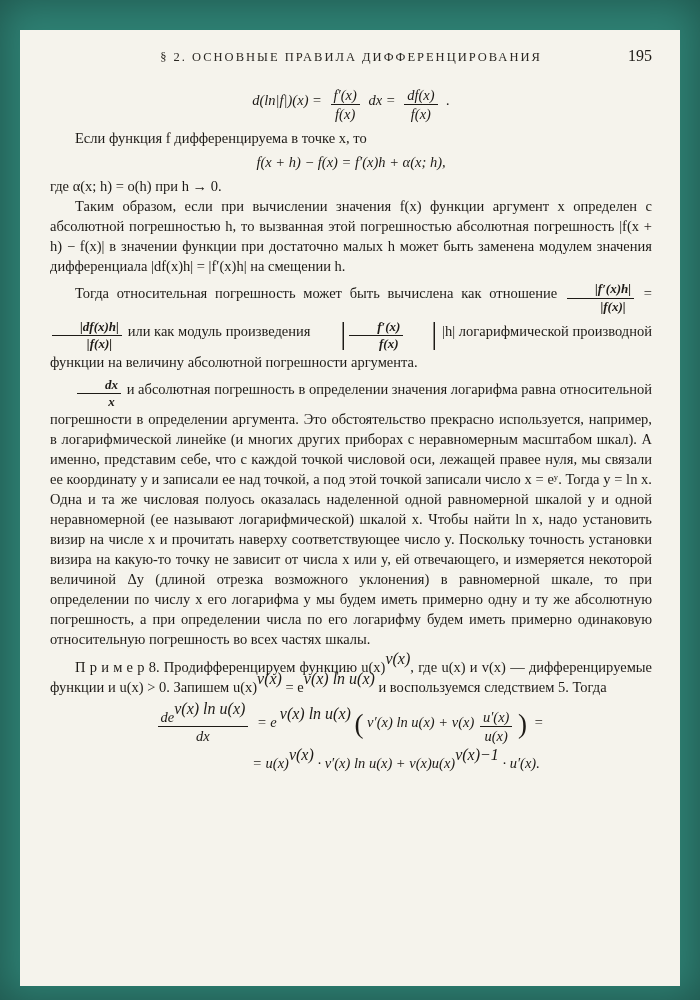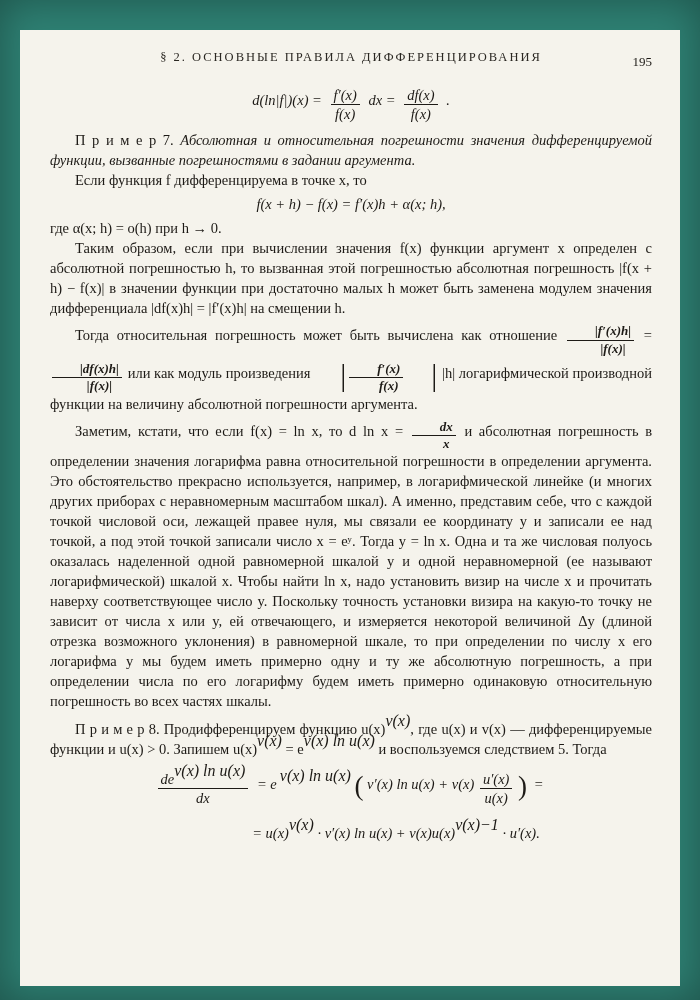--- a/index.html
+++ b/index.html
@@ -18,21 +18,21 @@
     padding:16px 28px 8px 30px;
     overflow:hidden;
     font-family:"Liberation Serif","DejaVu Serif",serif;
     color:#1d1a16;
     font-size:14.5px;
     line-height:20px;
   }
 
   .page-header { position:relative; text-align:center; margin-bottom:15px; height:20px; }
   .header-title { font-size:12.5px; letter-spacing:2px; color:#2a2722; }
-  .page-number { position:absolute; right:0; top:6px; font-size:13px; }
+  .page-number { position:absolute; right:0; top:0; font-size:16px; }
 
   .para { text-align:justify; }
   .indent { text-indent:25px; }
   .ex { margin-top:8px; }
   .ex-title { font-style:italic; }
 
   .formula { text-align:center; font-style:italic; margin:6px 0; }
   .formula .fpart { margin:0 3px; }
   .f-small-gap { margin:4px 0; }
 
@@ -41,21 +41,21 @@
   .frac .den { display:block; padding-top:1px; }
   .frac .num > span, .frac .den > span { border:0; }
 
   .ifrac { font-size:13px; line-height:1.1;font-weight:bold; }
 
   .sup { font-size:16px; font-style:italic; position:relative; top:-0.5em; line-height:0; }
 
   .tbar { display:inline-block; font-size:30px; font-weight:300; vertical-align:middle; line-height:0.9; transform:scaleY(1.05); margin:0 1px; font-style:normal; }
   .bigparen { font-size:27px; font-weight:300; vertical-align:middle; line-height:0.9; font-style:normal; }
 
-  .f3-line2 { margin-top:16px; padding-left:90px; }
+  .f3-line2 { margin-top:8px; padding-left:90px; }
   .mtext { font-style:italic;text-align:center; }
 </style>
 </head>
 <body>
 
 <div class="book-frame">
   <div class="page">
 
     <div class="page-header">
       <span class="header-title">§ 2.  ОСНОВНЫЕ ПРАВИЛА ДИФФЕРЕНЦИРОВАНИЯ</span>
@@ -64,24 +64,20 @@
 
 
     <div class="formula">
       <span class="fpart mtext">d(ln|f|)(x) =</span>
       <span class="frac"><span class="num">f′(x)</span><span class="den">f(x)</span></span>
       <span class="fpart mtext">dx =</span>
       <span class="frac"><span class="num">df(x)</span><span class="den">f(x)</span></span>
       <span class="fpart mtext">.</span>
     </div>
 
-    <p class="para indent ex">
-      <span>П р и м е р  7.</span>
-      <span class="ex-title">Абсолютная и относительная погрешности значения дифференцируемой функции, вызванные погрешностями в задании аргумента.</span>
-    </p>
 
     <p class="para indent">Если функция f дифференцируема в точке x, то</p>
 
     <div class="formula f-small-gap">
       <span class="mtext">f(x + h) − f(x) = f′(x)h + α(x; h),</span>
     </div>
 
     <p class="para">где α(x; h) = o(h) при h → 0.</p>
 
     <p class="para indent">Таким образом, если при вычислении значения f(x) функции аргумент x определен с абсолютной погрешностью h, то вызванная этой погрешностью абсолютная погрешность |f(x + h) − f(x)| в значении функции при достаточно малых h может быть заменена модулем значения дифференциала |df(x)h| = |f′(x)h| на смещении h.</p>
@@ -90,21 +86,20 @@
       <span>Тогда относительная погрешность может быть вычислена как отношение</span>
       <span class="frac ifrac mtext"><span class="num">|f′(x)h|</span><span class="den">|f(x)|</span></span>
       <span>=</span>
       <span class="frac ifrac mtext"><span class="num">|df(x)h|</span><span class="den">|f(x)|</span></span>
       <span>или как модуль произведения</span>
       <span class="tbar">|</span><span class="frac ifrac mtext"><span class="num">f′(x)</span><span class="den">f(x)</span></span><span class="tbar">|</span>
       <span>|h| логарифмической производной функции на величину абсолютной погрешности аргумента.</span>
     </p>
 
     <p class="para indent">
-      <span>Заметим, кстати, что если f(x) = ln x, то d ln x =</span>
       <span class="frac ifrac mtext"><span class="num">dx</span><span class="den">x</span></span>
       <span>и абсолютная погрешность в определении значения логарифма равна относительной погрешности в определении аргумента. Это обстоятельство прекрасно используется, например, в логарифмической линейке (и многих других приборах с неравномерным масштабом шкал). А именно, представим себе, что с каждой точкой числовой оси, лежащей правее нуля, мы связали ее координату y и записали ее над точкой, а под этой точкой записали число x = eʸ. Тогда y = ln x. Одна и та же числовая полуось оказалась наделенной одной равномерной шкалой y и одной неравномерной (ее называют логарифмической) шкалой x. Чтобы найти ln x, надо установить визир на числе x и прочитать наверху соответствующее число y. Поскольку точность установки визира на какую-то точку не зависит от числа x или y, ей отвечающего, и измеряется некоторой величиной Δy (длиной отрезка возможного уклонения) в равномерной шкале, то при определении по числу x его логарифма y мы будем иметь примерно одну и ту же абсолютную погрешность, а при определении числа по его логарифму будем иметь примерно одинаковую относительную погрешность во всех частях шкалы.</span>
     </p>
 
     <p class="para indent ex">
       <span>П р и м е р  8.</span>
       <span>Продифференцируем функцию u(x)</span><span class="sup">v(x)</span><span>, где u(x) и v(x) — дифференцируемые функции и u(x) &gt; 0. Запишем u(x)</span><span class="sup">v(x)</span><span> = e</span><span class="sup">v(x) ln u(x)</span><span> и воспользуемся следствием 5. Тогда</span>
     </p>
 
     <div class="formula">

